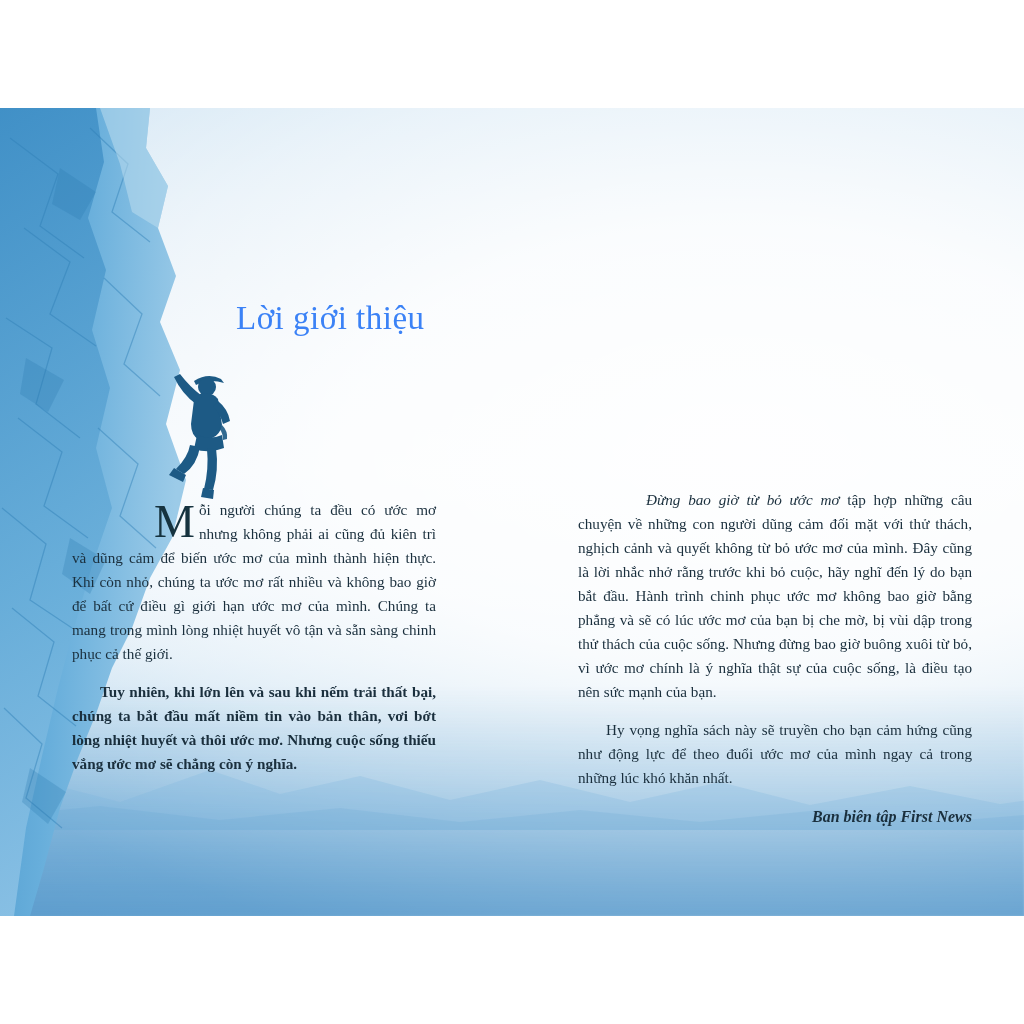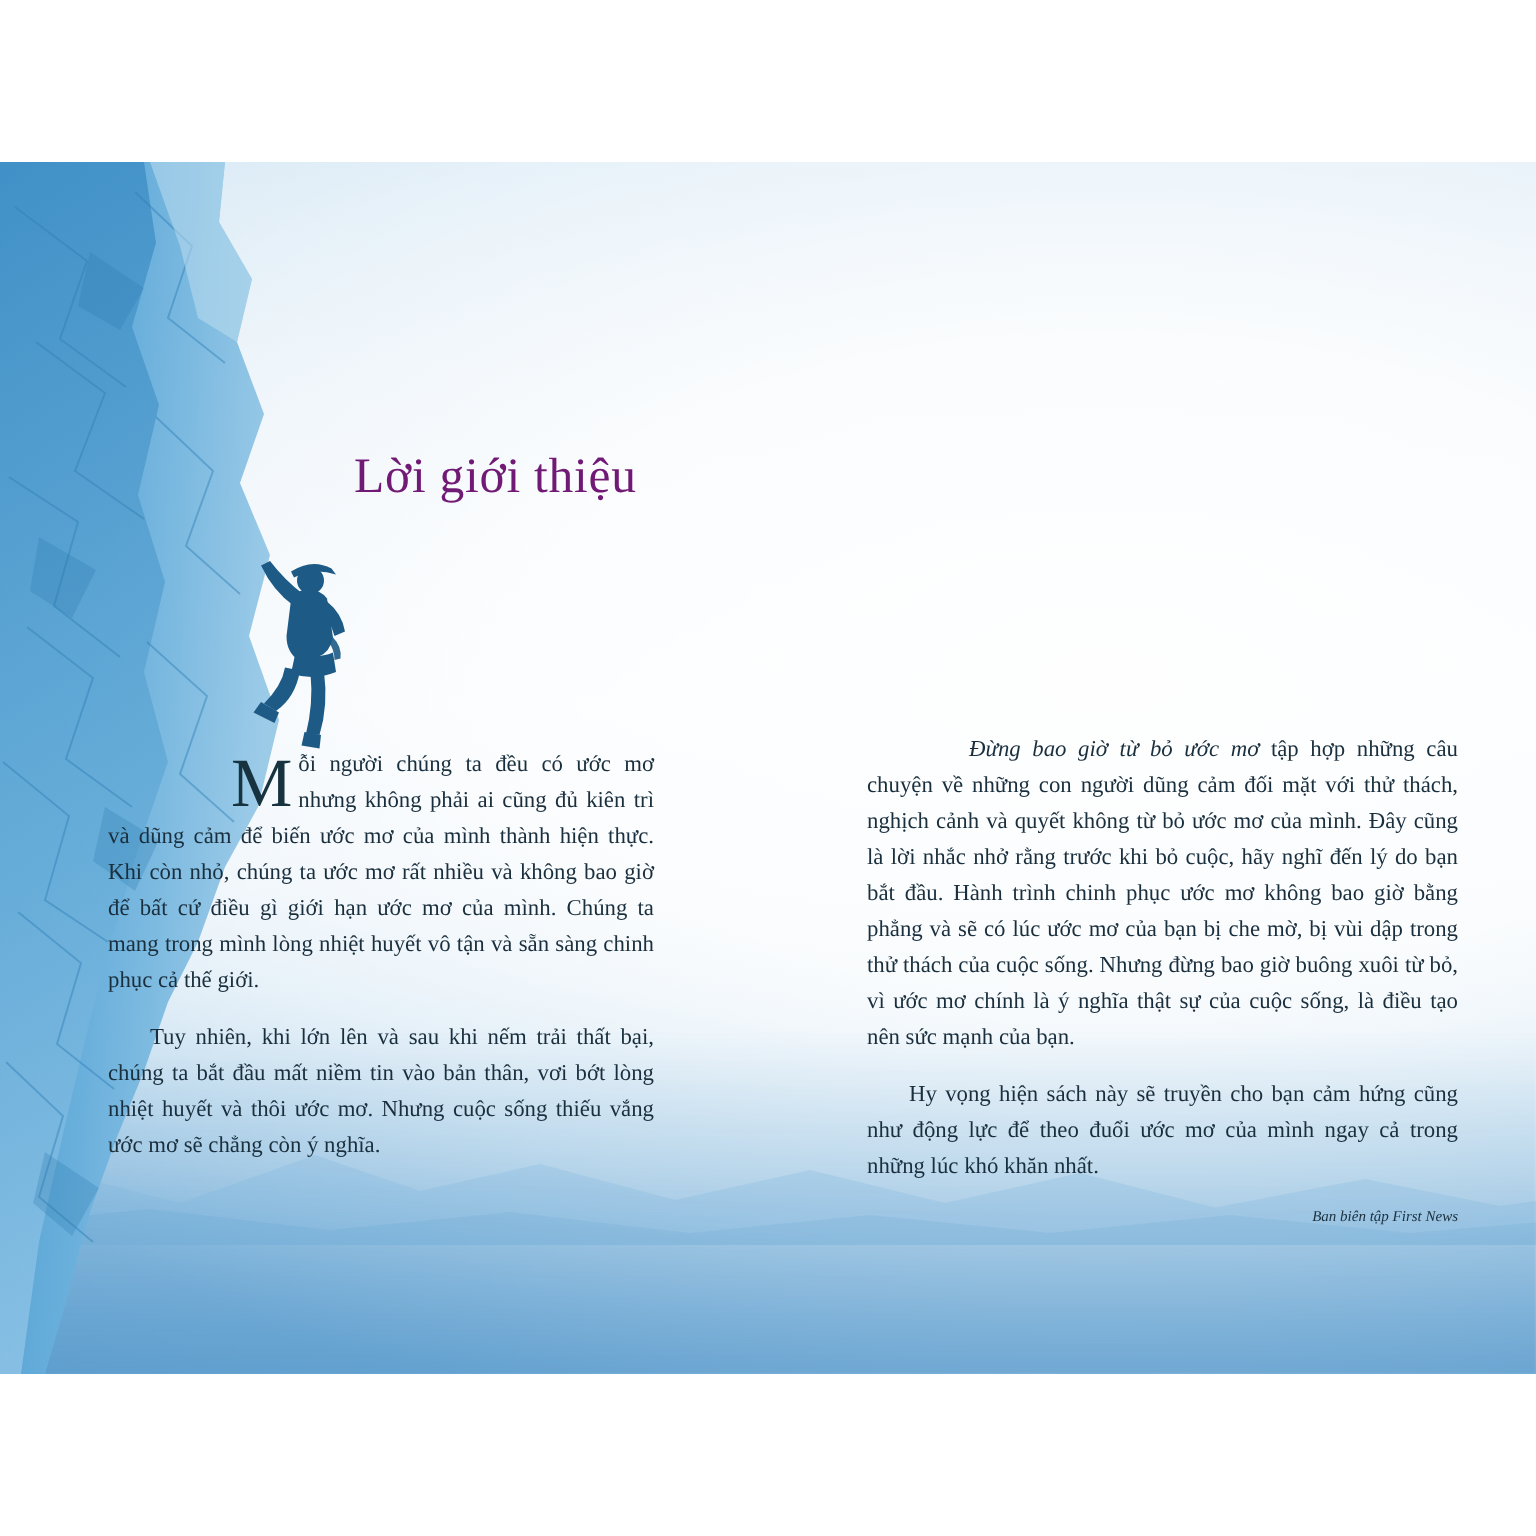--- a/index.html
+++ b/index.html
@@ -93,21 +93,21 @@
   }
 
   
   .headline {
     position: absolute;
     left: 236px;
     top: 192px;
     font-family: "Liberation Serif", serif;
     font-size: 33px;
     letter-spacing: .5px;
-    color: #701a75;
+    color: #3b82f6;
     white-space: nowrap;
   }
 
   .col {
     position: absolute;
     font-family: "Liberation Serif", serif;
     color: #1a2f3d;
     font-size: 15.2px;
     line-height: 1.58;
     text-align: justify;
@@ -122,21 +122,21 @@
   .col-right {
     left: 578px;
     top: 380px;
     width: 394px;
   }
 
   .col p {
     margin: 0 0 14px 0;
     text-indent: 28px;
   }
-  .col p:last-child { margin-bottom: 0; }
+  .col p:last-child { margin-bottom: 0; font-weight: bold; }
 
   
   .dropcap-para {
     text-indent: 0 !important;
   }
   .dropcap {
     float: left;
     font-family: "Liberation Serif", serif;
     font-size: 46px;
     line-height: 0.86;
@@ -147,21 +147,21 @@
 
   .lead-em {
     font-style: italic;
     margin-left: 40px;
   }
 
   .signature {
     margin-top: 16px;
     text-align: right;
     font-style: italic;
-    font-size: 10px;
+    font-size: 16px;
     color: #1a2f3d;
     text-indent: 0;
   }
 </style>
 </head>
 <body>
 
 <div class="page">
 
   <div class="spread">
@@ -250,18 +250,18 @@
       <p class="dropcap-para">
         <span class="dropcap">M</span><span>ỗi người chúng ta đều có ước mơ nhưng không phải ai cũng đủ kiên trì và dũng cảm để biến ước mơ của mình thành hiện thực. Khi còn nhỏ, chúng ta ước mơ rất nhiều và không bao giờ để bất cứ điều gì giới hạn ước mơ của mình. Chúng ta mang trong mình lòng nhiệt huyết vô tận và sẵn sàng chinh phục cả thế giới.</span>
       </p>
       <p>Tuy nhiên, khi lớn lên và sau khi nếm trải thất bại, chúng ta bắt đầu mất niềm tin vào bản thân, vơi bớt lòng nhiệt huyết và thôi ước mơ. Nhưng cuộc sống thiếu vắng ước mơ sẽ chẳng còn ý nghĩa.</p>
     </div>
 
     <div class="col col-right">
       <p>
         <em class="lead-em">Đừng bao giờ từ bỏ ước mơ</em><span> tập hợp những câu chuyện về những con người dũng cảm đối mặt với thử thách, nghịch cảnh và quyết không từ bỏ ước mơ của mình. Đây cũng là lời nhắc nhở rằng trước khi bỏ cuộc, hãy nghĩ đến lý do bạn bắt đầu. Hành trình chinh phục ước mơ không bao giờ bằng phẳng và sẽ có lúc ước mơ của bạn bị che mờ, bị vùi dập trong thử thách của cuộc sống. Nhưng đừng bao giờ buông xuôi từ bỏ, vì ước mơ chính là ý nghĩa thật sự của cuộc sống, là điều tạo nên sức mạnh của bạn.</span>
       </p>
-      <p>Hy vọng hiện sách này sẽ truyền cho bạn cảm hứng cũng như động lực để theo đuổi ước mơ của mình ngay cả trong những lúc khó khăn nhất.</p>
+      <p>Hy vọng nghĩa sách này sẽ truyền cho bạn cảm hứng cũng như động lực để theo đuổi ước mơ của mình ngay cả trong những lúc khó khăn nhất.</p>
       <p class="signature">Ban biên tập First News</p>
     </div>
 
   </div>
 </div>
 
 </body></html>

